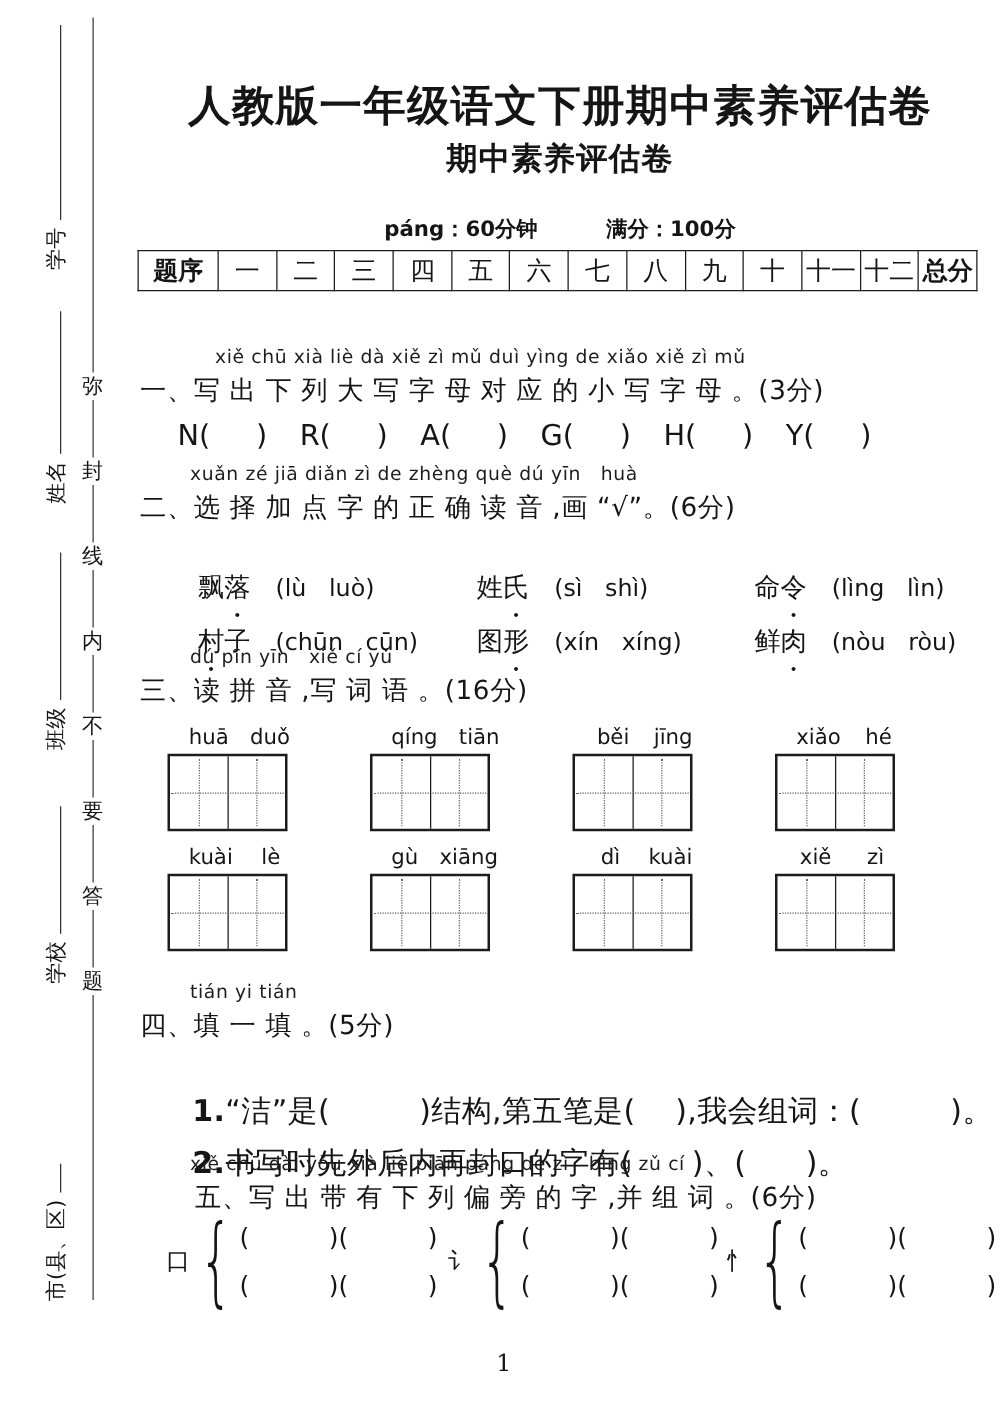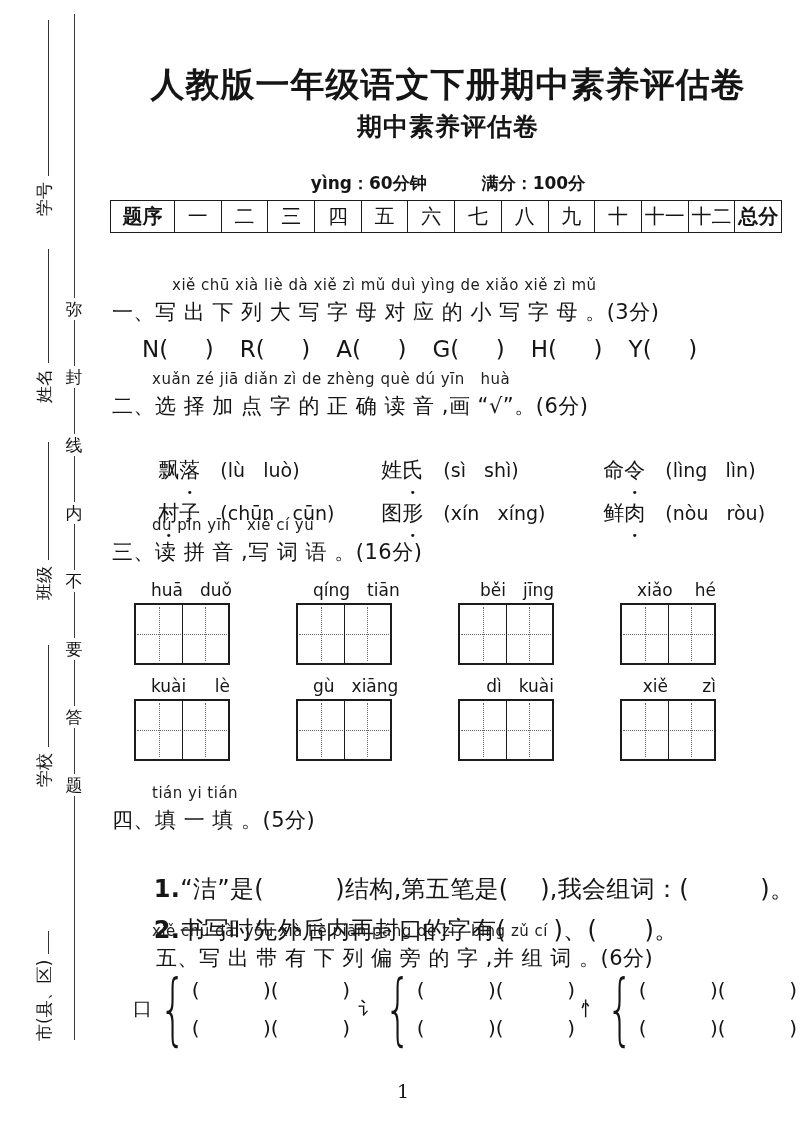--- a/index.html
+++ b/index.html
@@ -41,21 +41,21 @@
   .heading{font-size:21px;font-weight:500;white-space:pre;letter-spacing:.5px;}
   .letters-row{display:flex;gap:26px;font-size:23px;white-space:pre;}
 
   .s2-item{position:absolute;font-size:21px;white-space:pre;}
   .s2-item .opts{font-size:19px;margin-left:20px;}
   .hz{position:relative;display:inline-block;}
   .hz .dot{position:absolute;left:50%;bottom:-14px;transform:translateX(-50%);font-size:11px;line-height:10px;}
 
   
   .tzg-label{position:absolute;width:96px;display:flex;font-size:17px;}
-  .tzg-label span{flex:1;text-align:right;margin-left:17px;}
+  .tzg-label span{flex:1;text-align:center;margin-left:17px;}
   .tzg{position:absolute;width:96px;height:62px;border:2px solid #1c1c1c;display:flex;box-sizing:border-box;}
   .tzg .cell{flex:1;position:relative;}
   .tzg .cell + .cell{border-left:1.7px solid #1c1c1c;}
   .tzg .cell::before{content:"";position:absolute;left:50%;top:2px;bottom:2px;border-left:1.4px dotted #666;}
   .tzg .cell::after{content:"";position:absolute;top:50%;left:1px;right:1px;border-top:1.4px dotted #666;}
 
   .s4-item{position:absolute;font-size:24px;white-space:pre;letter-spacing:.3px;}
   .s4-item .no{font-weight:700;}
 
   .radical-group{position:absolute;display:flex;align-items:center;}
@@ -108,21 +108,21 @@
     <span class="seal-char">答</span>
     <div class="seal-seg" style="height:46px"></div>
     <span class="seal-char">题</span>
     <div class="seal-seg" style="flex:1"></div>
   </div>
 </div>
 
 <div class="abs title">人教版一年级语文下册期中素养评估卷</div>
 <div class="abs subtitle">期中素养评估卷</div>
 <div class="abs info-line">
-  <span>yìng：60分钟</span>
+  <span>páng：60分钟</span>
   <span>满分：100分</span>
 </div>
 
 <div class="abs" style="left:110px;top:200px;">
   <table class="score">
     <colgroup>
         <col style="width:64px">
       </colgroup>
     <tbody>
         <tr>

